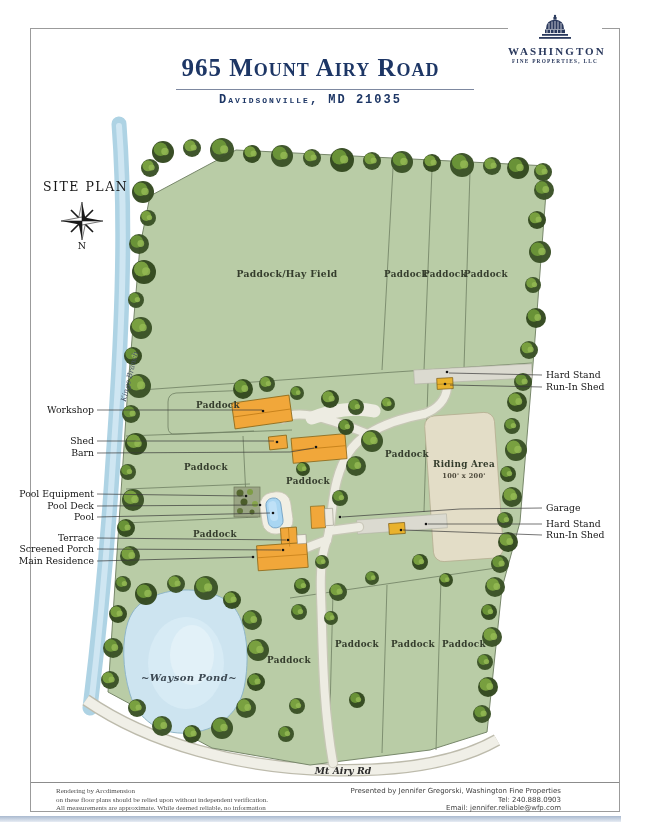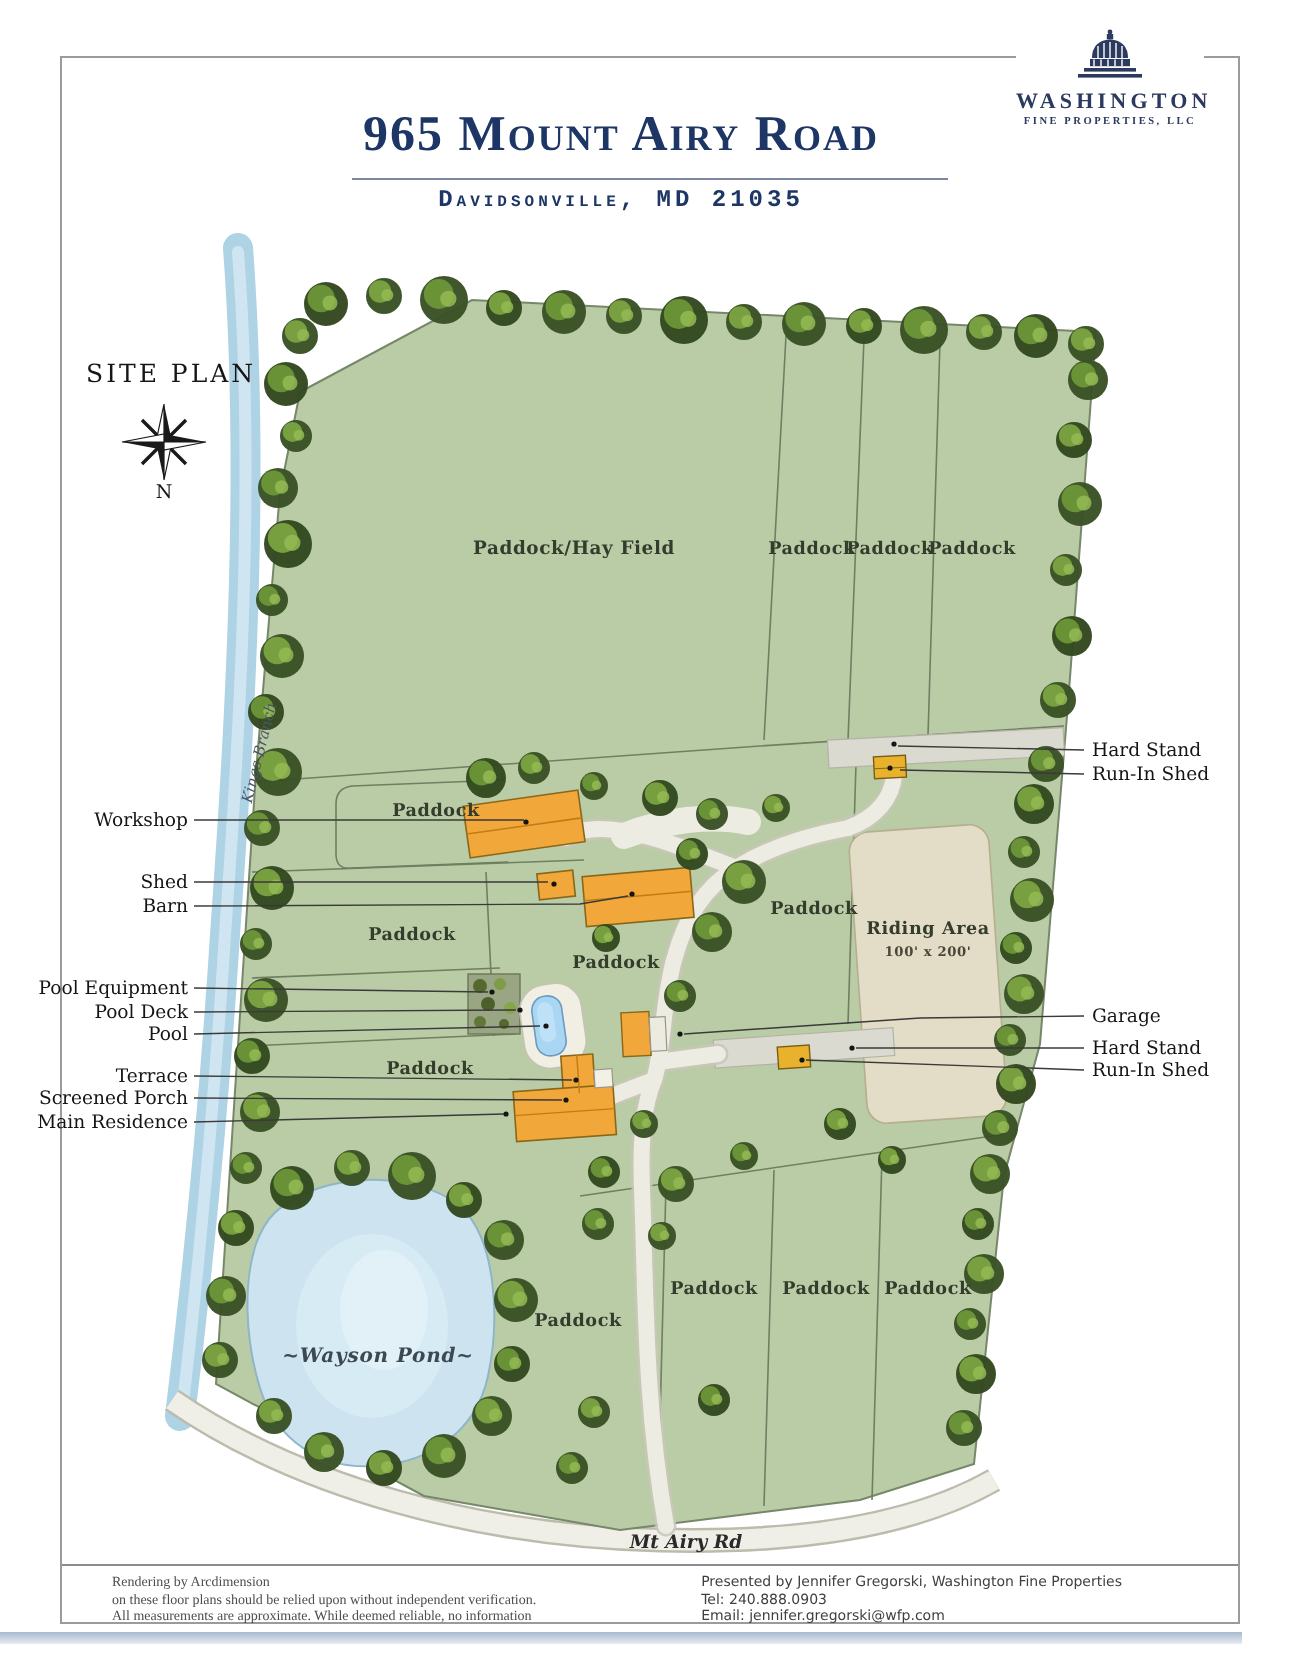--- a/index.html
+++ b/index.html
@@ -20,21 +20,21 @@
   .logo{position:absolute;left:508px;top:14px;width:94px;height:54px;background:#fff;
         text-align:center;color:#2b3a5e;z-index:5;}
   .logo .nm{font-family:"Liberation Serif",serif;font-size:11px;font-weight:700;
         letter-spacing:2.1px;line-height:12px;white-space:nowrap;}
   .logo .tg{font-family:"Liberation Serif",serif;font-size:5.3px;font-weight:700;
         letter-spacing:1.25px;margin-top:1px;white-space:nowrap;}
   #plan{position:absolute;left:0;top:0;}
   .foot-rule{position:absolute;left:31px;top:782px;width:588px;height:0;border-top:1px solid #8c8c8c;}
   .foot-left{position:absolute;left:56px;top:787px;font-family:Liberation Serif, serif;
         font-size:7px;line-height:8.6px;color:#4d4d4d;}
-  .foot-right{position:absolute;right:60px;top:787px;text-align:left;
+  .foot-right{position:absolute;right:60px;top:787px;text-align:right;
         font-family:"DejaVu Sans",sans-serif;font-size:7px;line-height:8.6px;color:#3f3f3f;}
   
   .ml{font-family:"DejaVu Serif",serif;font-weight:700;font-size:8.8px;fill:#343c2c;letter-spacing:.3px;}
   .ml-big{font-family:"DejaVu Serif",serif;font-weight:700;font-size:9.2px;fill:#343c2c;letter-spacing:.3px;}
   .side{font-family:"DejaVu Serif",serif;font-size:9.3px;fill:#151515;}
   .siteplan{font-family:"DejaVu Serif",serif;font-size:12.5px;letter-spacing:1.5px;fill:#161616;}
   .ncompass{font-family:"DejaVu Serif",serif;font-size:9.5px;fill:#161616;}
   .pondlbl{font-family:"DejaVu Serif",serif;font-weight:700;font-style:italic;font-size:10px;fill:#3c4852;letter-spacing:.4px;}
   .streamlbl{font-family:"DejaVu Serif",serif;font-style:italic;font-size:7.5px;fill:#4a5568;}
   .roadlbl{font-family:"DejaVu Serif",serif;font-style:italic;font-weight:700;font-size:9.3px;fill:#2a2a2a;}
@@ -713,17 +713,17 @@
 
   <div class="foot-rule"></div>
   <div class="foot-left">
     <div>Rendering by Arcdimension</div>
     <div>on these floor plans should be relied upon without independent verification.</div>
     <div>All measurements are approximate. While deemed reliable, no information</div>
   </div>
   <div class="foot-right">
     <div>Presented by Jennifer Gregorski, Washington Fine Properties</div>
     <div>Tel: 240.888.0903</div>
-    <div>Email: jennifer.gregorski@wfp.com</div>
+    <div>Email: jennifer.reliable@wfp.com</div>
   </div>
 
   <div class="page-shadow"></div>
 </div>
 
 </body></html>

